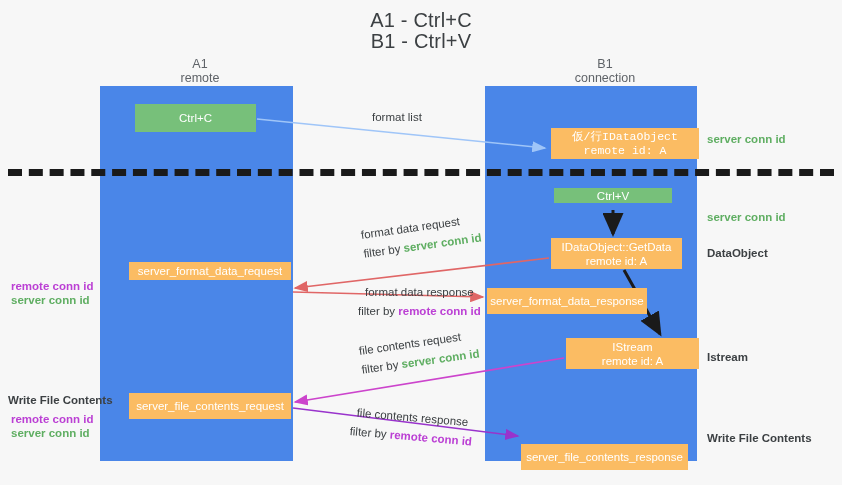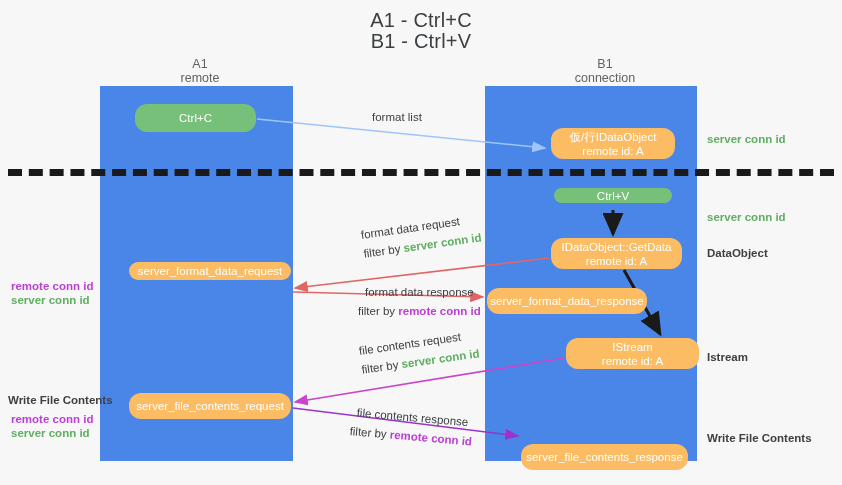--- a/index.html
+++ b/index.html
@@ -63,29 +63,28 @@
     box-sizing: border-box;
     display: flex;
     flex-direction: column;
     align-items: center;
     justify-content: center;
     color: #ffffff;
     font-size: 11.5px;
     line-height: 14px;
     text-align: center;
     padding: 2px 4px;
-    border-radius: 12px;
   }
   .node.green { background: #77c07a; }
   .node.orange { background: #fbbc63; }
   .node .l2 { display: block; }
 
   #node-ctrl-c     { left: 135px; top: 104px; width: 121px; height: 28px; }
   #node-ctrl-v     { left: 554px; top: 188px; width: 118px; height: 15px; }
-  #node-idataobject-remote { left: 551px; top: 128px; width: 124px; height: 31px; }
+  #node-idataobject-remote { left: 551px; top: 128px; width: 148px; height: 31px; font-family: Liberation Mono, monospace; }
   #node-getdata    { left: 551px; top: 238px; width: 131px; height: 31px; }
   #node-istream    { left: 566px; top: 338px; width: 133px; height: 31px; }
   #node-srv-fmt-req  { left: 129px; top: 262px; width: 162px; height: 18px; }
   #node-srv-fmt-resp { left: 487px; top: 288px; width: 160px; height: 26px; text-align: right; }
   #node-srv-file-req { left: 129px; top: 393px; width: 162px; height: 26px; }
   #node-srv-file-resp{ left: 521px; top: 444px; width: 167px; height: 26px; }
 
   
   .anno {
     font-size: 11.5px;

